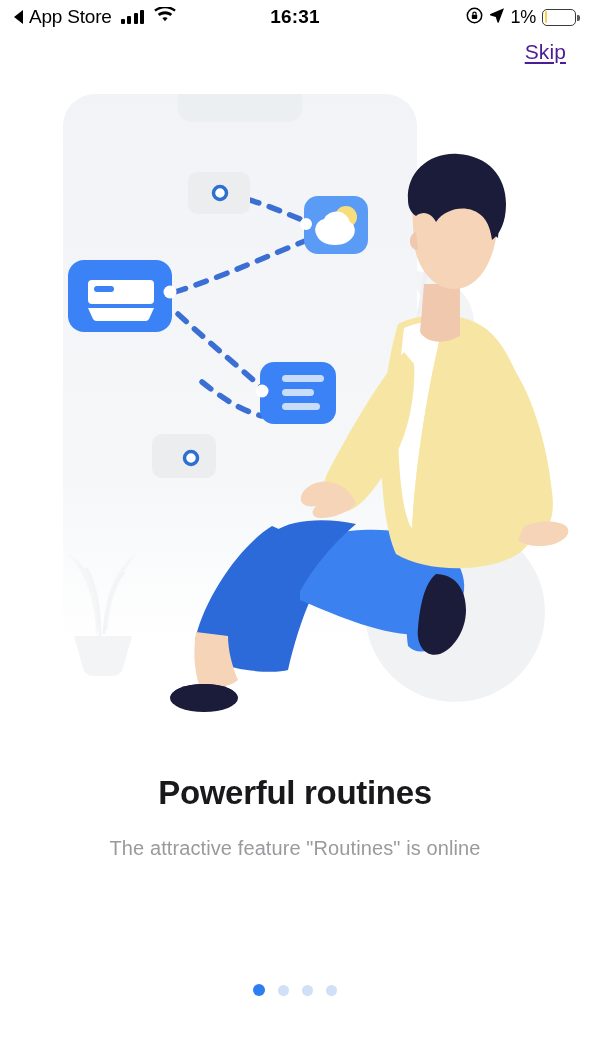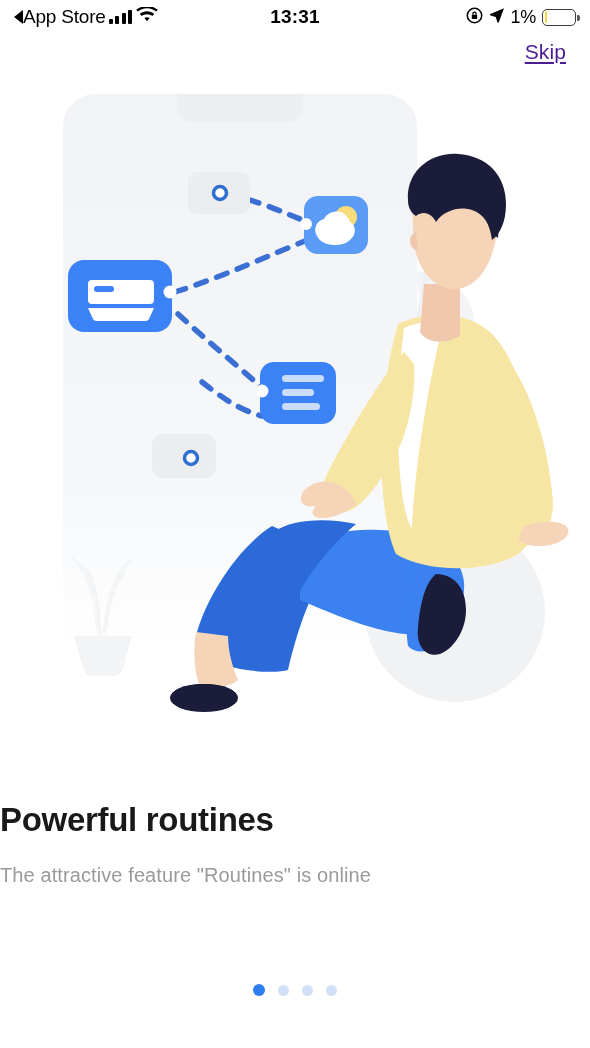--- a/index.html
+++ b/index.html
@@ -25,20 +25,21 @@
     display: flex;
     align-items: center;
     justify-content: space-between;
     padding: 0 14px;
     box-sizing: border-box;
     z-index: 40;
   }
   .sb-left {
     display: flex;
     align-items: center;
+    gap: 6px;
   }
   .sb-back-arrow {
     width: 0; height: 0;
     border-top: 7px solid transparent;
     border-bottom: 7px solid transparent;
     border-right: 9px solid #000;
     display: block;
   }
   .sb-carrier {
     font-size: 19px;
@@ -128,24 +129,24 @@
     top: 76px;
     left: 0;
     width: 590px;
     height: 640px;
   }
   .illustration svg { display: block; width: 590px; height: 640px; }
 
   
   .copy {
     position: absolute;
-    top: 800px;
+    top: 773px;
     left: 0;
     width: 590px;
-    text-align: left;
+    text-align: center;
   }
   .title {
     font-size: 33px;
     font-weight: bold;
     color: #19191c;
     letter-spacing: -0.3px;
     margin: 0;
     line-height: 1.2;
   }
   .subtitle {
@@ -190,21 +191,21 @@
     </span>
     <span style="display:inline-block;margin-left:4px;">
       <svg width="22" height="16" viewBox="0 0 22 16">
         <path d="M11 14.2l2.6-3.1c-1.5-1.2-3.7-1.2-5.2 0L11 14.2z" fill="#000"></path>
         <path d="M11 7.2c2 0 3.9.7 5.3 1.9l1.9-2.2C16.3 5.3 13.7 4.3 11 4.3S5.7 5.3 3.8 6.9l1.9 2.2C7.1 7.9 9 7.2 11 7.2z" fill="#000"></path>
         <path d="M11 1.2c3.5 0 6.8 1.3 9.3 3.4l1.5-1.8C18.9 .4 15.1-1 11-1S3.1.4 .2 2.8l1.5 1.8C4.2 2.5 7.5 1.2 11 1.2z" fill="#000"></path>
       </svg>
     </span>
   </div>
 
-  <div class="sb-center">13:31</div>
+  <div class="sb-center">16:31</div>
 
   <div class="sb-right">
     <span>
       <svg width="17" height="17" viewBox="0 0 17 17">
         <circle cx="8.5" cy="8.5" r="7.2" fill="none" stroke="#000" stroke-width="1.5"></circle>
         <rect x="5.8" y="7.8" width="5.4" height="4.2" rx="0.8" fill="#000"></rect>
         <path d="M6.9 7.8V6.7a1.6 1.6 0 0 1 3.2 0v1.1" fill="none" stroke="#000" stroke-width="1.3"></path>
       </svg>
     </span>
     <span>

